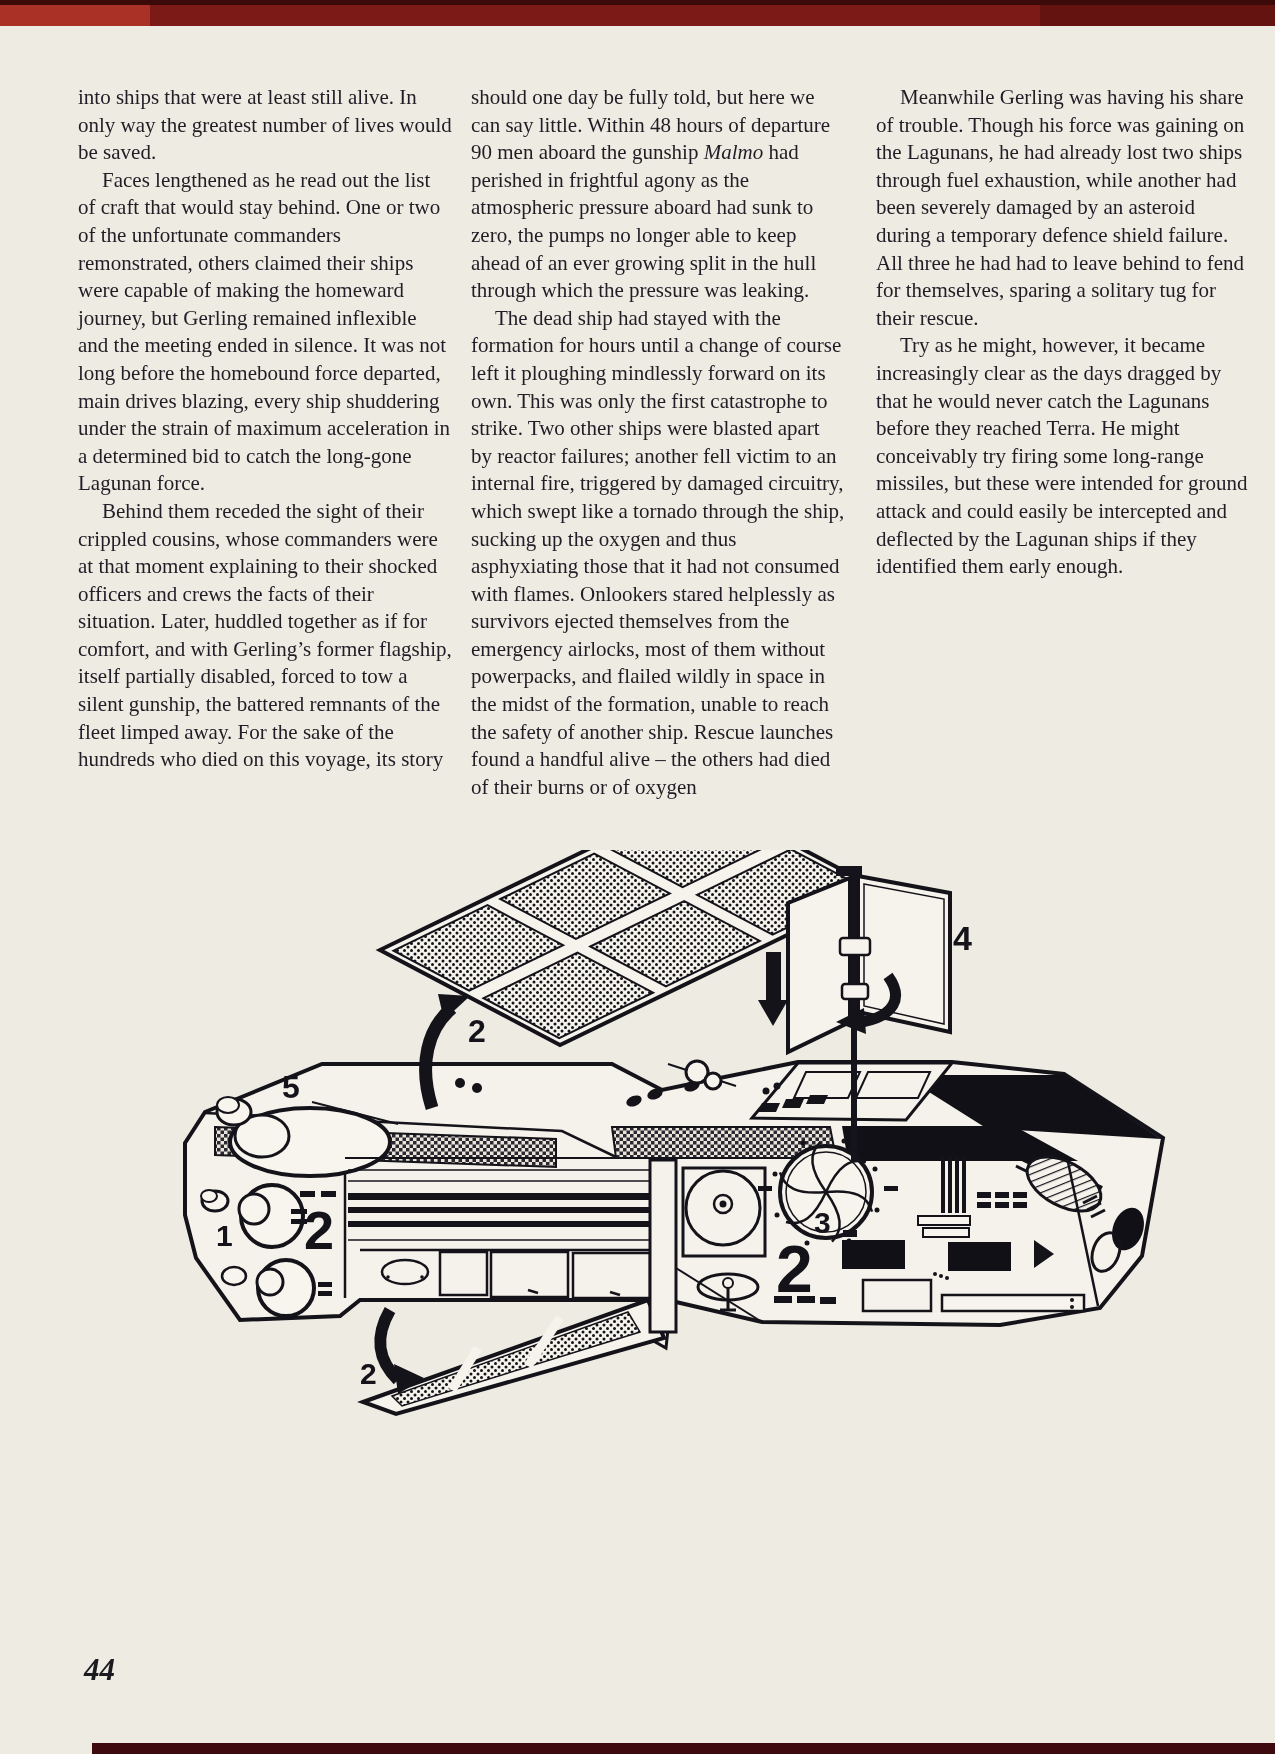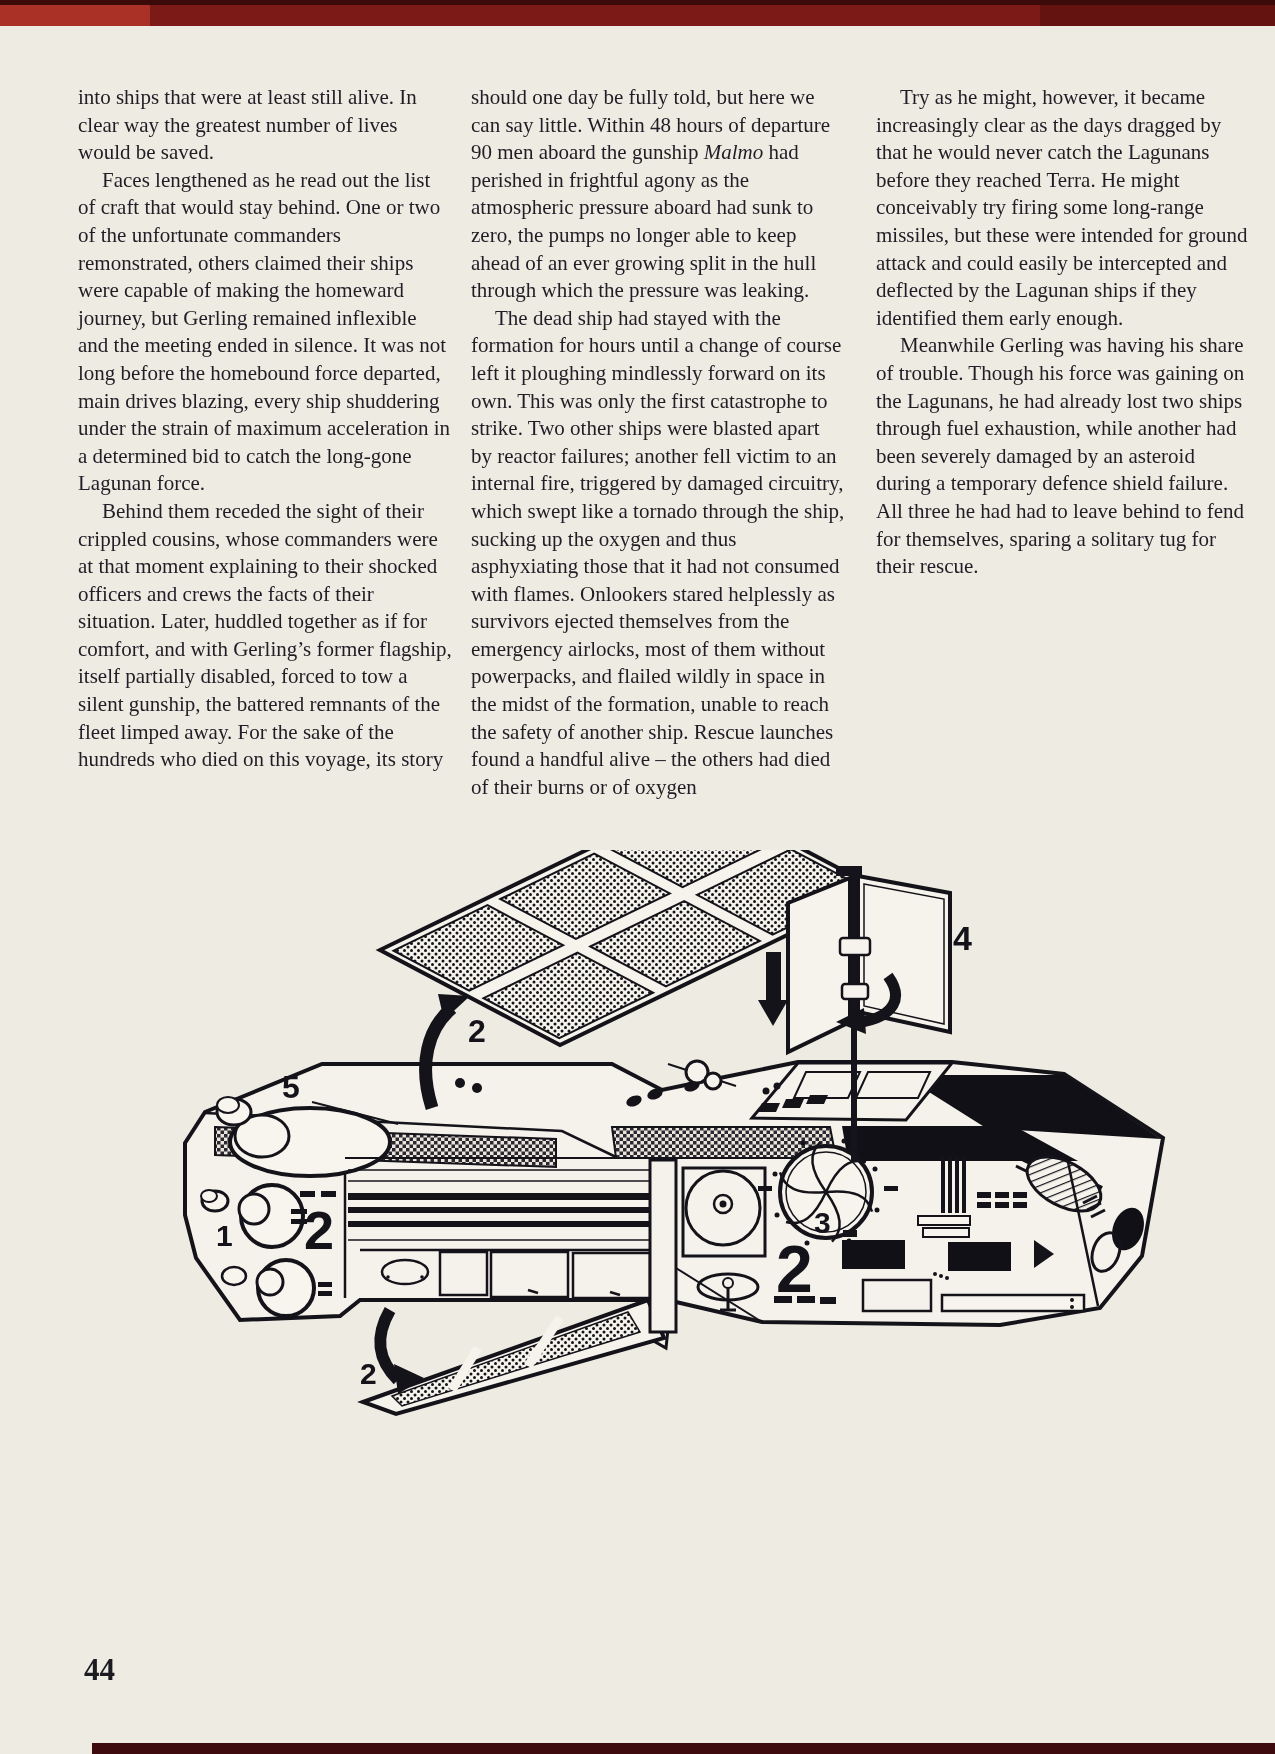--- a/index.html
+++ b/index.html
@@ -33,49 +33,49 @@
   .caption{
     position:absolute;left:85px;top:1568px;width:560px;
     font-family:"Liberation Sans", sans-serif;
     font-size:23px;line-height:30px;color:#1b1a20;
     white-space:pre-wrap;
   }
   .caption b{font-weight:bold;}
   .page-number{
     position:absolute;left:84px;top:1652px;
     font-family:"Liberation Serif", serif;
-    font-size:31px;font-weight:bold;color:#1b1a20;
+    font-size:31px;font-weight:bold;color:#1b1a20;font-style:italic;
   }
   svg text{font-family:"Liberation Sans", sans-serif;font-weight:bold;fill:#14131a;}
 </style>
 </head>
 <body>
 
 <div class="page">
 
   <div class="top-strip">
     <div class="seg-a"></div>
     <div class="seg-b"></div>
     <div class="edge"></div>
   </div>
 
   <div class="col col-1">
-    <p>into ships that were at least still alive. In clear way the greatest number of lives would be saved.</p>
+    <p>into ships that were at least still alive. In only way the greatest number of lives would be saved.</p>
     <p class="indent">Faces lengthened as he read out the list of craft that would stay behind. One or two of the unfortunate commanders remonstrated, others claimed their ships were capable of making the homeward journey, but Gerling remained inflexible and the meeting ended in silence. It was not long before the homebound force departed, main drives blazing, every ship shuddering under the strain of maximum acceleration in a determined bid to catch the long-gone Lagunan force.</p>
     <p class="indent">Behind them receded the sight of their crippled cousins, whose commanders were at that moment explaining to their shocked officers and crews the facts of their situation. Later, huddled together as if for comfort, and with Gerling’s former flagship, itself partially disabled, forced to tow a silent gunship, the battered remnants of the fleet limped away. For the sake of the hundreds who died on this voyage, its story</p>
   </div>
 
   <div class="col col-2">
     <p><span>should one day be fully told, but here we can say little. Within 48 hours of departure 90 men aboard the gunship </span><span class="em">Malmo</span><span> had perished in frightful agony as the atmospheric pressure aboard had sunk to zero, the pumps no longer able to keep ahead of an ever growing split in the hull through which the pressure was leaking.</span></p>
     <p class="indent">The dead ship had stayed with the formation for hours until a change of course left it ploughing mindlessly forward on its own. This was only the first catastrophe to strike. Two other ships were blasted apart by reactor failures; another fell victim to an internal fire, triggered by damaged circuitry, which swept like a tornado through the ship, sucking up the oxygen and thus asphyxiating those that it had not consumed with flames. Onlookers stared helplessly as survivors ejected themselves from the emergency airlocks, most of them without powerpacks, and flailed wildly in space in the midst of the formation, unable to reach the safety of another ship. Rescue launches found a handful alive – the others had died of their burns or of oxygen</p>
   </div>
 
   <div class="col col-3">
+    <p class="indent">Meanwhile Gerling was having his share of trouble. Though his force was gaining on the Lagunans, he had already lost two ships through fuel exhaustion, while another had been severely damaged by an asteroid during a temporary defence shield failure. All three he had had to leave behind to fend for themselves, sparing a solitary tug for their rescue.</p>
     <p class="indent">Try as he might, however, it became increasingly clear as the days dragged by that he would never catch the Lagunans before they reached Terra. He might conceivably try firing some long-range missiles, but these were intended for ground attack and could easily be intercepted and deflected by the Lagunan ships if they identified them early enough.</p>
-    <p class="indent">Meanwhile Gerling was having his share of trouble. Though his force was gaining on the Lagunans, he had already lost two ships through fuel exhaustion, while another had been severely damaged by an asteroid during a temporary defence shield failure. All three he had had to leave behind to fend for themselves, sparing a solitary tug for their rescue.</p>
   </div>
 
   <svg class="figure-svg" width="1275" height="575" viewBox="0 850 1275 575">
     <defs>
       <pattern id="dots" width="7" height="7" patternUnits="userSpaceOnUse">
         <rect width="7" height="7" fill="#f6f3ec"></rect>
         <circle cx="2" cy="2" r="1.5" fill="#14131a"></circle>
         <circle cx="5.5" cy="5.5" r="1.5" fill="#14131a"></circle>
       </pattern>
       <pattern id="check" width="7" height="7" patternUnits="userSpaceOnUse">

